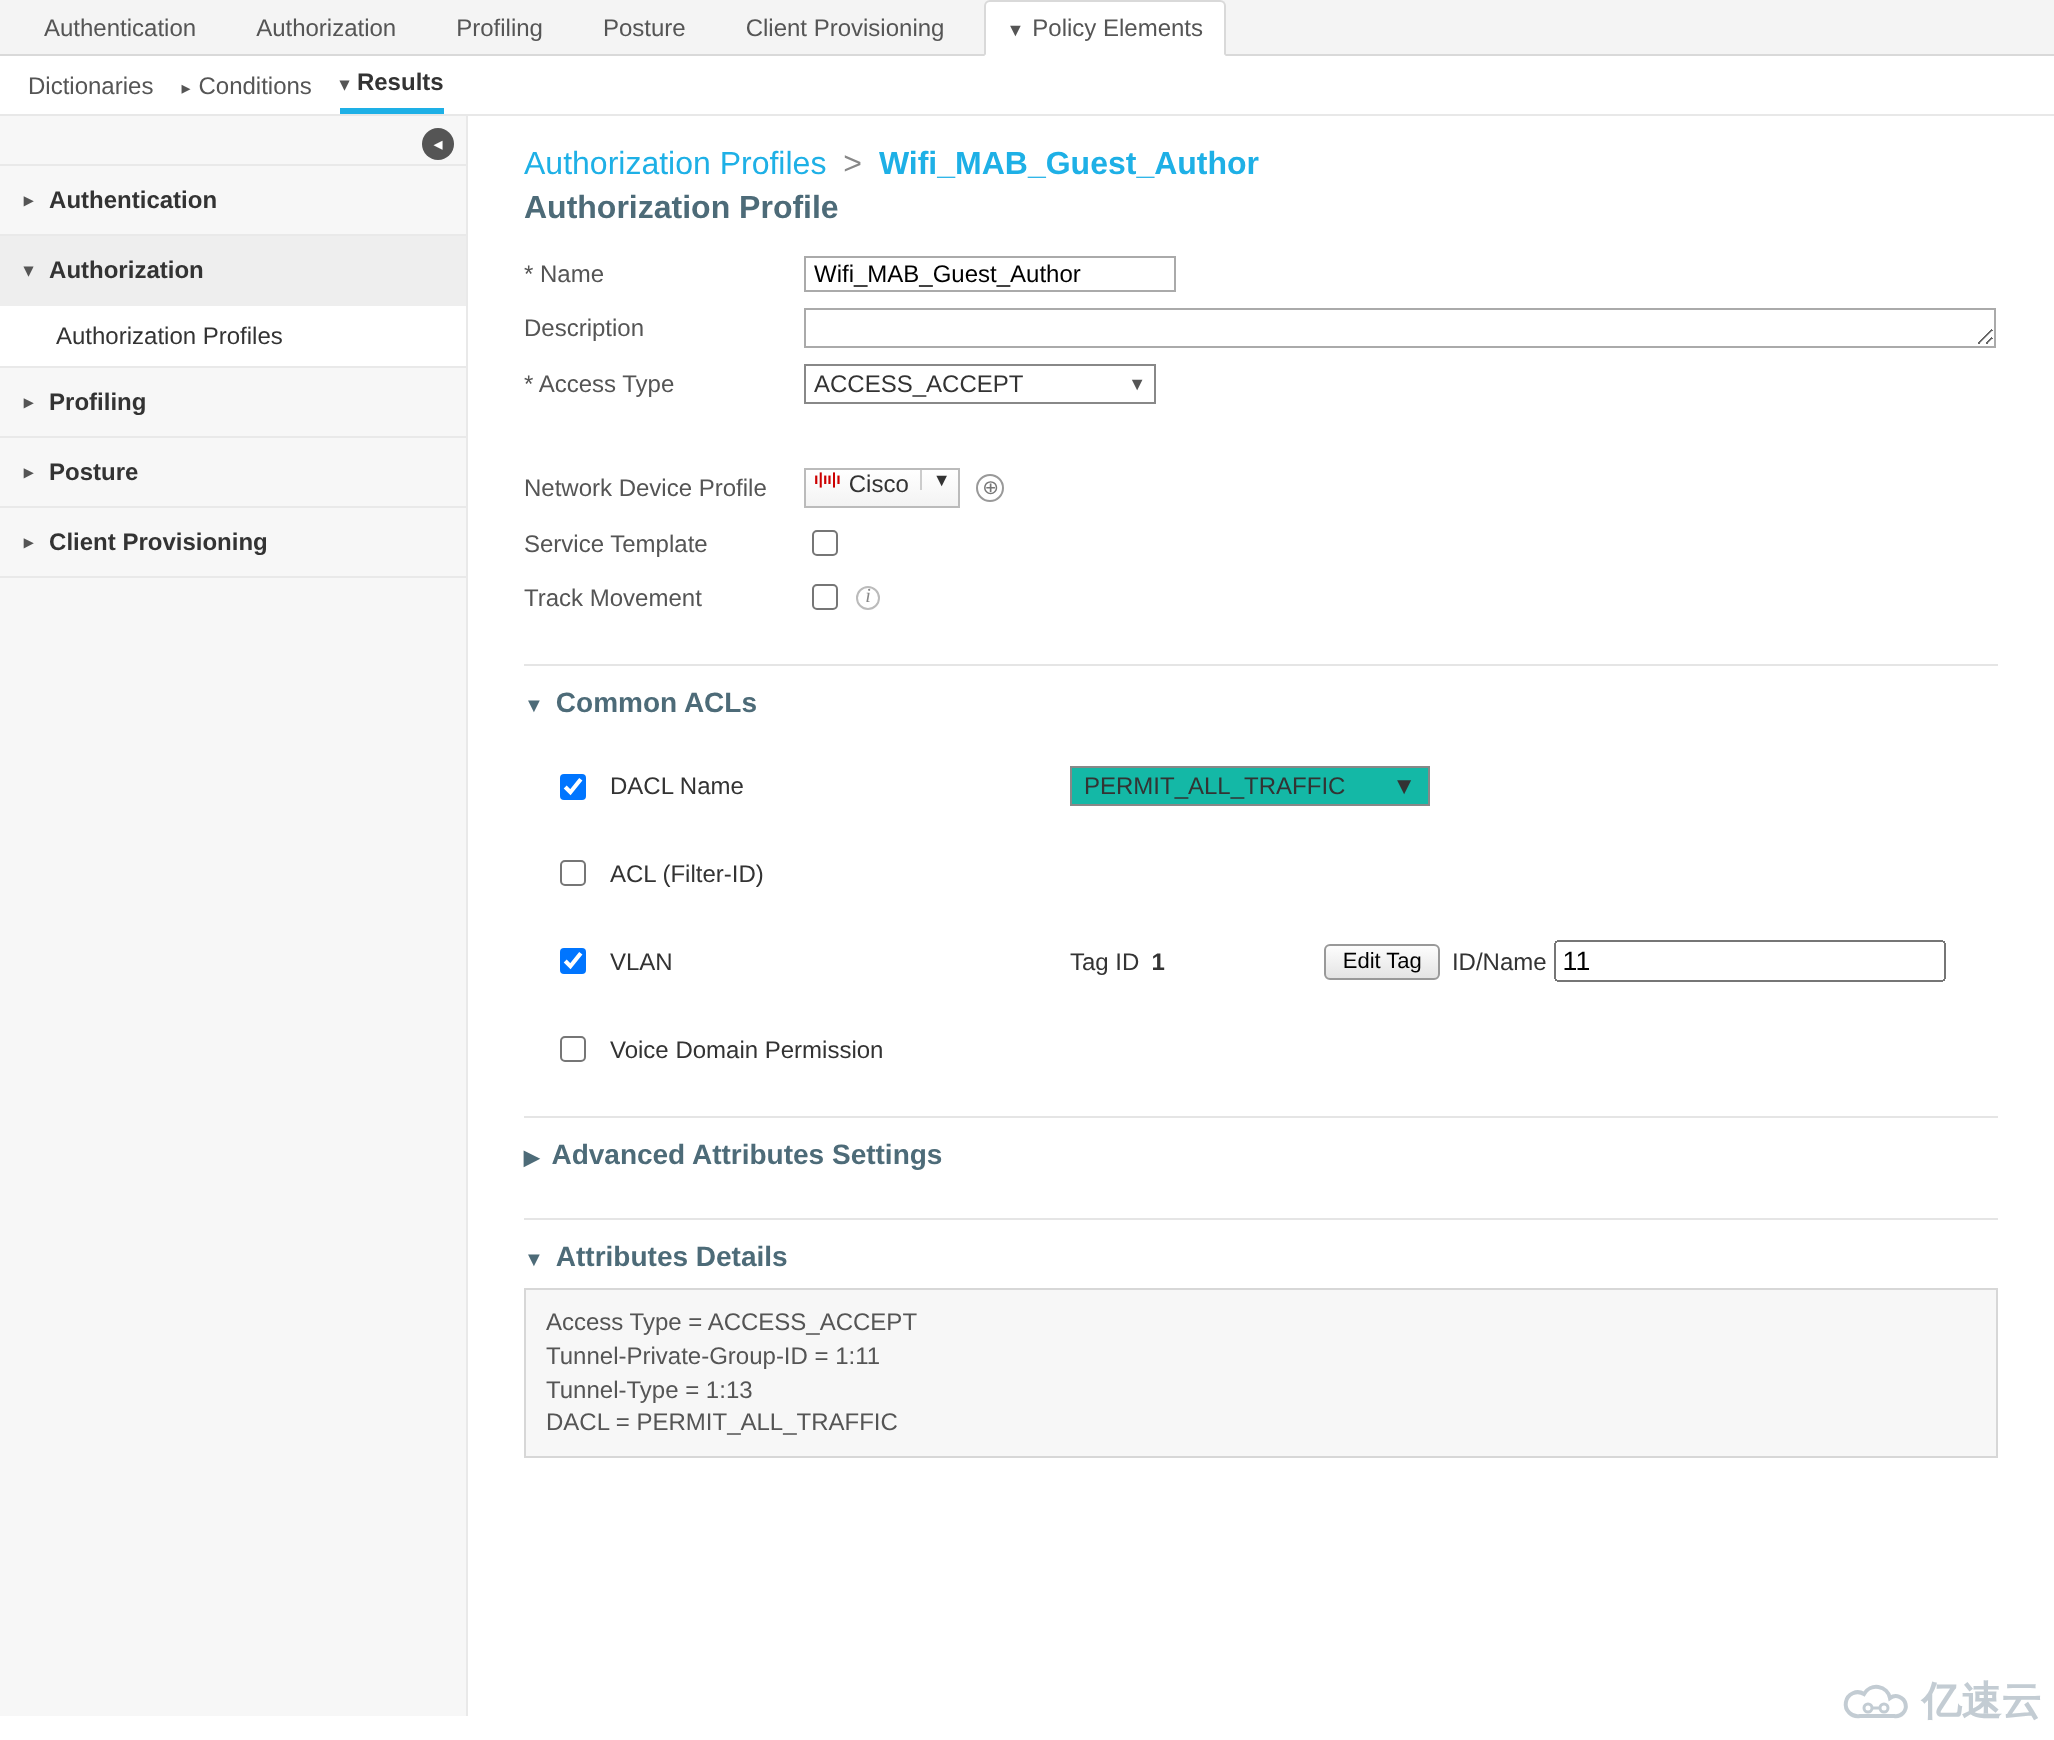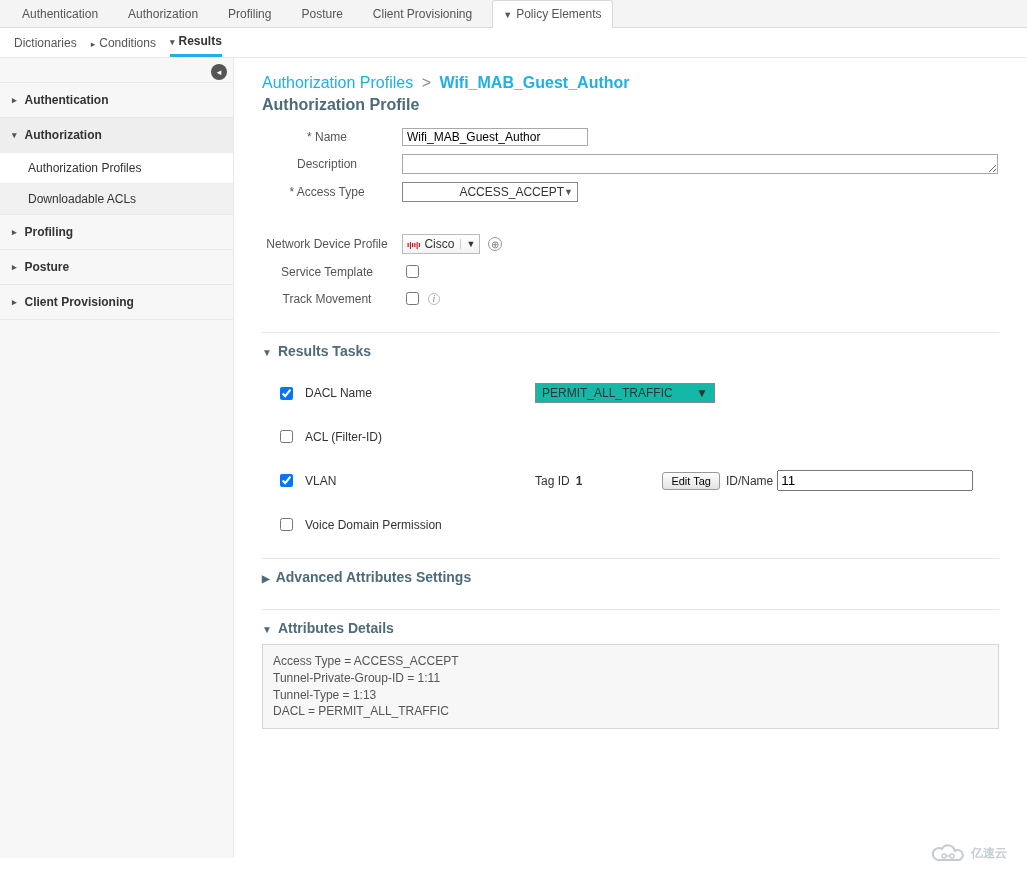--- a/index.html
+++ b/index.html
@@ -57,39 +57,39 @@
   .side-sub { padding:8px 12px 8px 28px; color:#333; background:#fff; cursor:pointer; border-top:1px solid #eee;}
   .side-sub.gray{ background:#f0f0f0;}
   .side-item.selected{ background:#eee;}
   
   .content { flex:1; padding:16px 28px; }
   .breadcrumb { color:#1eb0e6; font-size:16px; margin-bottom:4px;}
   .breadcrumb .sep{color:#888; margin:0 4px;}
   .breadcrumb .current{ color:#1eb0e6; font-weight:bold;}
   .page-title { font-size:16px; color:#4d6b78; margin:0 0 14px 0;}
   .form-row { display:flex; align-items:center; margin:8px 0;}
-  .form-row label { width:140px; text-align:center; padding-right:10px; color:#555;}
+  .form-row label { width:140px; text-align:left; padding-right:10px; color:#555;}
   .form-row input[type=text]{ border:1px solid #aaa; padding:2px 4px; font-size:12px; height:18px;}
   .desc-input { width:596px; height:20px; resize:none; border:1px solid #aaa; resize: both;}
   .select-box { display:inline-flex; align-items:center; border:1px solid #888; background:#fff; padding:0 4px; height:20px; min-width:170px; justify-content:space-between; cursor:pointer;}
   .select-box .dd{ font-size:9px; color:#555;}
-  .mini-select { display:inline-flex; align-items:center; border:1px solid #bbb; background:linear-gradient(#fff,#f3f3f3); padding:0 4px; height:20px; cursor:pointer;}
+  .mini-select { display:inline-flex; align-items:flex-start; border:1px solid #bbb; background:linear-gradient(#fff,#f3f3f3); padding:0 4px; height:20px; cursor:pointer;}
   .cisco-logo{ color:#c00; font-weight:bold; font-size:8px; margin-right:4px; letter-spacing:0px;}
   .plus-circle{ display:inline-flex; width:14px; height:14px; border:1px solid #999; border-radius:50%; align-items:center; justify-content:center; font-size:10px; color:#777; margin-left:8px; cursor:pointer;}
   .info-icon{ font-style:italic; font-family:serif; color:#888; margin-left:6px; border:1px solid #bbb; border-radius:50%; width:12px; height:12px; display:inline-flex; align-items:center; justify-content:center; font-size:10px;}
   hr.section{ border:none; border-top:1px solid #e5e5e5; margin:24px 0 10px 0;}
   .section-header{ color:#4d6b78; font-size:14px; font-weight:bold; margin:8px 0; cursor:pointer;}
   .section-header .tri{ font-size:10px; margin-right:6px;}
   .task-row{ display:flex; align-items:center; margin:24px 0 24px 14px;}
   .task-row input[type=checkbox]{ margin-right:12px;}
   .task-label{ min-width:190px;}
   .dropdown{ display:inline-flex; align-items:center; border:1px solid #888; background:#14b8a6; padding:0 6px; height:20px; min-width:180px; justify-content:space-between; cursor:pointer;}
   .small-btn{ background:linear-gradient(#fdfdfd,#e4e4e4); border:1px solid #999; border-radius:3px; padding:2px 8px; cursor:pointer; font-size:11px;}
   .attrib-box{ border:1px solid #d7d7d7; background:#f7f7f7; padding:8px 10px; font-size:12px; color:#555; line-height:1.4; margin-top:6px;}
-  .watermark{ position:fixed; right:20px; bottom:6px; display:flex; align-items:center; gap:6px; color:#b9c4cc; font-size:12px; font-weight:bold; opacity:0.85;}
+  .watermark{ position:fixed; right:6px; bottom:6px; display:flex; align-items:center; gap:6px; color:#b9c4cc; font-size:20px; font-weight:bold; opacity:0.85;}
   .watermark svg{ color:#b9c4cc;}
 </style>
 </head>
 <body>
 
 <div class="top-tabs">
   <div class="tab">Authentication</div>
   <div class="tab">Authorization</div>
   <div class="tab">Profiling</div>
   <div class="tab">Posture</div>
@@ -112,21 +112,20 @@
     <div style="height:24px;"></div>
     <div class="side-item">
         <span class="arrow">▸</span>
         <span>Authentication</span>
       </div>
     <div class="side-item selected">
         <span class="arrow">▾</span>
         <span>Authorization</span>
       </div>
     <div class="side-sub">Authorization Profiles</div>
-    <div class="side-sub gray">Downloadable ACLs</div>
     <div class="side-item">
         <span class="arrow">▸</span>
         <span>Profiling</span>
       </div>
     <div class="side-item">
         <span class="arrow">▸</span>
         <span>Posture</span>
       </div>
     <div class="side-item">
         <span class="arrow">▸</span>
@@ -145,21 +144,21 @@
     <div class="form-row">
       <label>* Name</label>
       <input type="text" style="width: 186px;" value="Wifi_MAB_Guest_Author">
     </div>
     <div class="form-row">
       <label>Description</label>
       <textarea class="desc-input" style=""></textarea>
     </div>
     <div class="form-row">
       <label>* Access Type</label>
-      <div class="select-box" style="min-width:176px;justify-content:flex-end;">
+      <div class="select-box" style="min-width:176px;">
         <span>ACCESS_ACCEPT</span>
         <span class="dd">▼</span>
       </div>
     </div>
     <div style="height:16px;"></div>
     <div class="form-row">
       <label>Network Device Profile</label>
       <div class="mini-select">
         <span class="cisco-logo">ı|ıı|ı</span>
         <span>Cisco</span>
@@ -171,21 +170,21 @@
       <label>Service Template</label>
       <input type="checkbox" style="">
     </div>
     <div class="form-row">
       <label>Track Movement</label>
       <input type="checkbox" style="">
       <span class="info-icon">i</span>
     </div>
 
     <hr class="section">
-    <div class="section-header"><span class="tri">▼</span><span>Results Tasks</span></div>
+    <div class="section-header"><span class="tri">▼</span><span>Common ACLs</span></div>
 
     <div class="task-row">
       <input type="checkbox" checked="" style="">
       <span class="task-label">DACL Name</span>
       <span style="width:40px;"></span>
       <div class="dropdown">
         <span>PERMIT_ALL_TRAFFIC</span>
         <span class="dd">▼</span>
       </div>
     </div>

